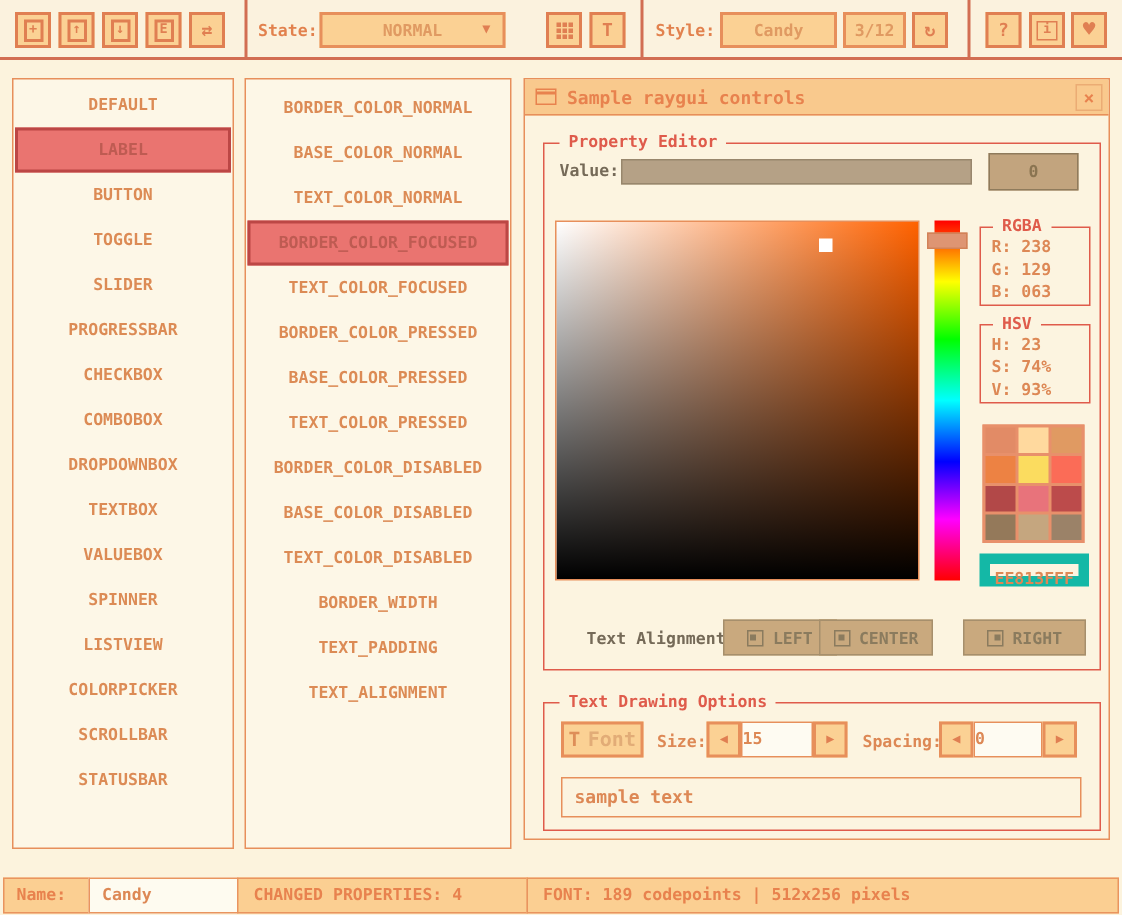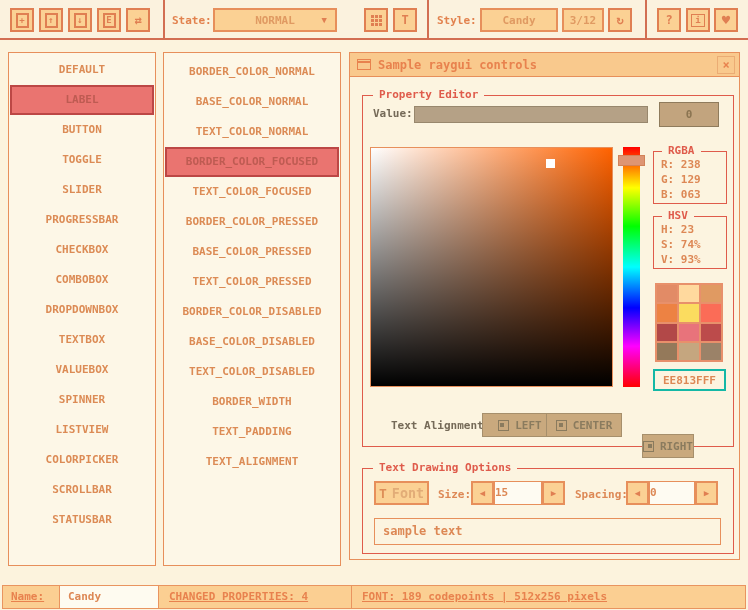--- a/index.html
+++ b/index.html
@@ -47,33 +47,33 @@
   .sv-square{border:1px solid #E78F5B;
      background:linear-gradient(to top,#000,rgba(0,0,0,0)),linear-gradient(to right,#fff,#FF6200);}
   .sv-cursor{width:9px;height:9px;background:#fff;}
   .hue-bar{background:linear-gradient(to bottom,#f00 0%,#ff0 17%,#0f0 33%,#0ff 50%,#00f 67%,#f0f 83%,#f00 100%);}
   .hue-cursor{background:#DE9573;border:1px solid #D28258;}
   .mini-group{border:1px solid #DF5B4B;}
   .mini-group .gtitle{font-size:11px;}
   .mini-line{padding-left:7px;line-height:15px;color:#DD8855;font-size:11px;white-space:nowrap;}
   .palette{display:grid;grid-template-columns:repeat(3,1fr);grid-auto-rows:1fr;gap:2px;background:#E8906B;border:2px solid #E8906B;}
   .palette-cell{width:100%;height:100%;}
-  .hex-box{border:2px solid #14b8a6;color:#DD8855;text-align:center;line-height:20px;font-size:11px;}
+  .hex-box{border:7px solid #14b8a6;color:#DD8855;text-align:center;line-height:20px;font-size:11px;}
   .align-btn{background:#C9A97E;border:1px solid #A68F6C;color:#8A7B5E;display:flex;align-items:center;justify-content:center;
              gap:6px;font-family:inherit;font-weight:bold;font-size:11px;}
   .al-ic{width:11px;height:11px;border:1px solid #8A7B5E;position:relative;display:inline-block;}
   .al-ic::before{content:"";position:absolute;width:4px;height:4px;background:#8A7B5E;top:2px;}
   .al-left::before{left:1px;} .al-center::before{left:2px;} .al-right::before{right:1px;}
   .amber-btn{background:#FBD194;border:2px solid #E78F5B;display:flex;align-items:center;justify-content:center;
              font-family:inherit;font-weight:bold;color:#E07F52;}
   .white-box{background:#FEFBF2;border:1px solid #E78F5B;color:#DD8855;}
   .sample-box{border:1px solid #E78F5B;color:#DD8855;padding-left:8px;line-height:25px;font-size:12px;}
   
   .statusbar{position:absolute;left:2px;top:585px;width:744px;height:24px;display:flex;}
-  .sseg{background:#FBCF92;border:1px solid #E9945F;color:#E8824E;line-height:22px;font-size:11px;white-space:nowrap;text-decoration:underline;}
+  .sseg{background:#FBCF92;border:1px solid #E9945F;color:#E8824E;line-height:22px;font-size:11px;white-space:nowrap;}
   .sinput{background:#FEFBF0;border:1px solid #E9945F;color:#DD8855;line-height:22px;padding-left:8px;margin-left:-1px;}
 </style>
 </head>
 <body>
 
 <div class="toolbar">
   <button class="tbtn" style="left:10px">
     <span class="page-ic">
         <span>+</span>
       </span>
@@ -231,21 +231,21 @@
 
   <span class="abs dim-label" style="left:41px;top:366px">Text Alignment:</span>
   <button class="abs align-btn" style="left:132px;top:360px;width:76px;height:24px">
     <span class="al-ic al-left"></span>
     <span>LEFT</span>
   </button>
   <button class="abs align-btn" style="left:196px;top:360px;width:76px;height:24px">
     <span class="al-ic al-center"></span>
     <span>CENTER</span>
   </button>
-  <button class="abs align-btn" style="left:292px;top:381px;width:52px;height:24px">
+  <button class="abs align-btn" style="left:292px;top:360px;width:82px;height:24px">
     <span class="al-ic al-right"></span>
     <span>RIGHT</span>
   </button>
 
   <div class="groupbox" style="left:12px;top:415px;width:372px;height:86px">
     <span class="gtitle">Text Drawing Options</span>
   </div>
 
   <button class="abs amber-btn" style="left:24px;top:428px;width:55px;height:24px;gap:5px">
     <span style="font-size:13px;color:#DE8E58">T</span>

